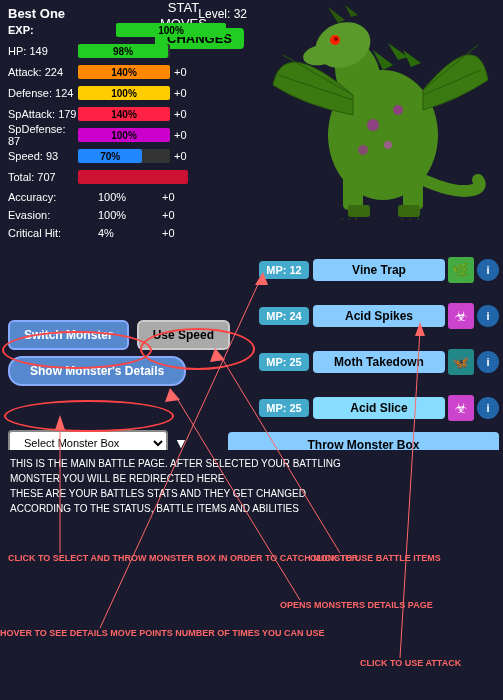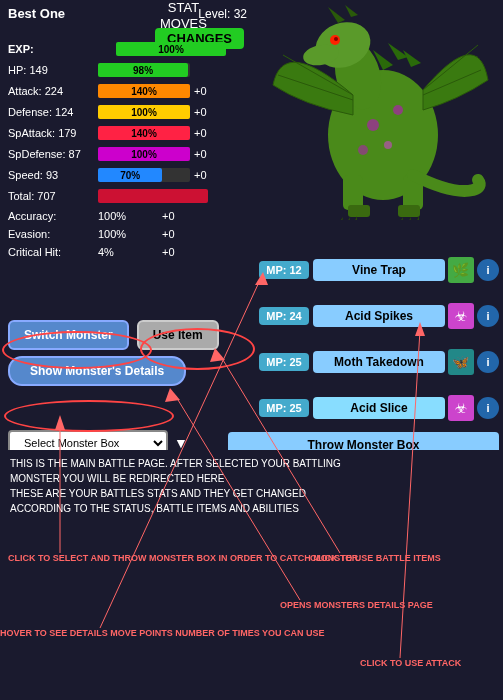--- a/index.html
+++ b/index.html
@@ -24,39 +24,39 @@
       position: absolute;
       left: 0;
       top: 0;
       width: 255px;
       padding: 6px 8px;
     }
     .monster-name-row {
       display: flex;
       justify-content: space-between;
       align-items: center;
-      margin-bottom: 19px;
+      margin-bottom: 0;
     }
     .monster-name {
       color: #fff;
       font-size: 13px;
       font-weight: bold;
     }
     .level-text {
       color: #fff;
       font-size: 12px;
     }
     .stat-row {
       display: flex;
       align-items: center;
       margin-bottom: 3px;
       height: 18px;
     }
     .stat-name {
-      width: 90px;
+      width: 70px;
       color: #fff;
       font-size: 11px;
     }
     .bar-container {
       width: 92px;
       height: 14px;
       background: #333;
       border-radius: 2px;
       position: relative;
       overflow: visible;
@@ -585,21 +585,21 @@
     </div>
   </div>
 
   <div style="position:absolute; right:4px; top:430px;">
     <button class="throw-btn" style="margin-left:0; width:271px;">Throw Monster Box</button>
   </div>
 
   <div class="buttons-area">
     <div class="btn-row">
       <button class="btn-switch">Switch Monster</button>
-      <button class="btn-use-item">Use Item</button>
+      <button class="btn-use-item">Use Speed</button>
     </div>
     <div class="btn-row">
       <button class="btn-show-details">Show Monster's Details</button>
     </div>
   </div>
 
   <div class="select-monster-row">
     <select class="select-monster-box"><option>Select Monster Box</option></select>
     <span class="select-arrow">▼</span>
   </div>

